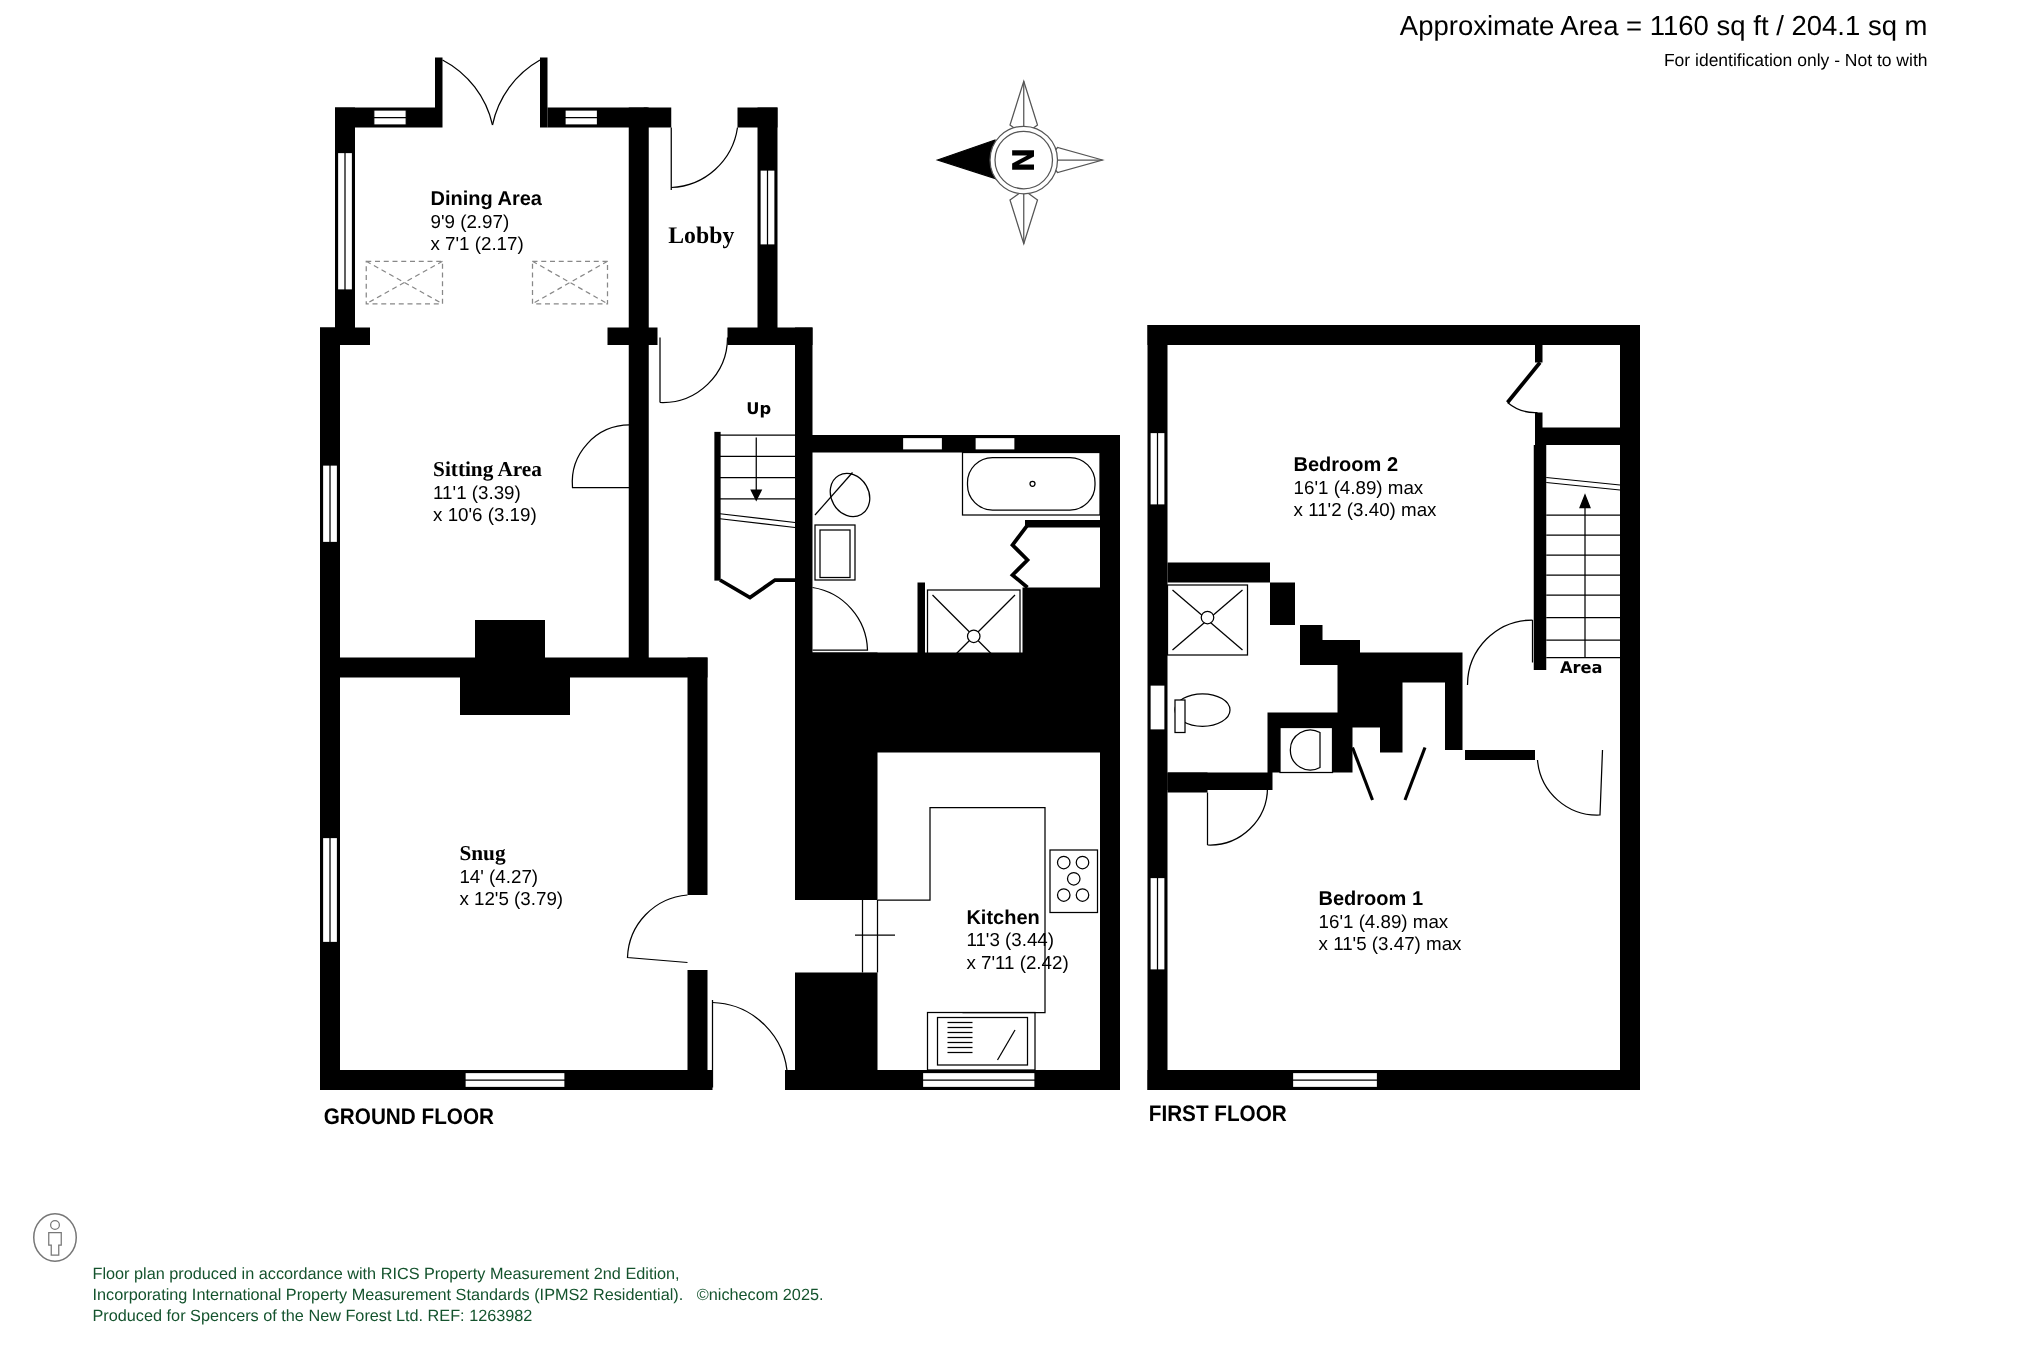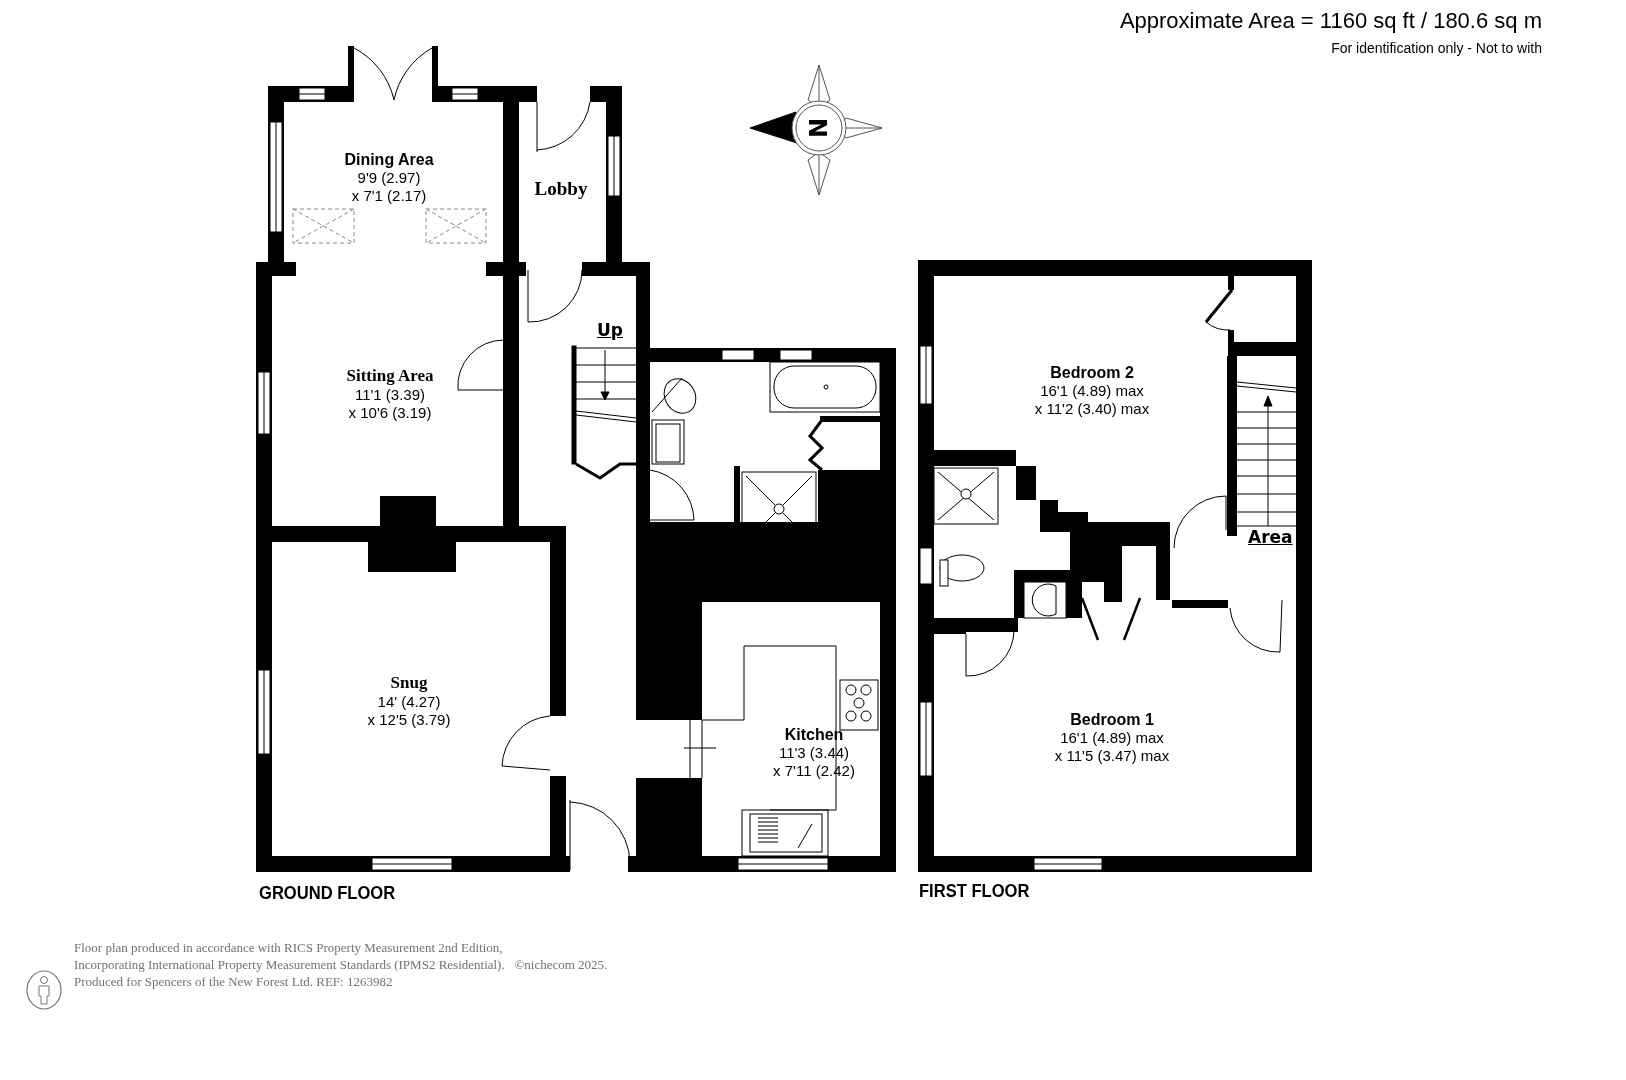--- a/index.html
+++ b/index.html
@@ -1,33 +1,33 @@
 <!DOCTYPE html>
 <html><head>
 <meta charset="utf-8">
 <style>
   html,body{margin:0;padding:0;background:#fff;}
   body{width:1626px;height:1080px;position:relative;overflow:hidden;font-family:"Liberation Sans",sans-serif;color:#000;}
   .abs{position:absolute;}
   .hdr-title{right:84px;top:8px;font-size:22px;white-space:nowrap;}
   .hdr-sub{right:84px;top:40px;font-size:14px;white-space:nowrap;}
   svg.plan{position:absolute;left:0;top:0;}
-  .room-label{position:absolute;text-align:center;transform:translateX(-50%);white-space:nowrap;line-height:1.2;}
+  .room-label{position:absolute;transform:translateX(-50%);white-space:nowrap;line-height:1.2;}
   .room-name{font-weight:bold;font-size:17px;font-family:Liberation Serif, serif;}
   .room-name.sm{font-family:"Liberation Sans",sans-serif;font-size:16px;}
   .room-dim{font-size:15px;}
   .floor-label{position:absolute;font-weight:bold;font-size:18px;font-family:"Liberation Sans",sans-serif;transform:scaleX(0.92);transform-origin:left;}
-  .stair-label{position:absolute;font-weight:bold;font-size:17px;font-family:"DejaVu Sans",sans-serif;text-decoration:underline;}
-  .footer{left:74px;top:939px;font-size:13px;line-height:17px;color:#737373;font-family:Liberation Serif, serif;}
+  .stair-label{position:absolute;font-weight:bold;font-size:13px;font-family:"DejaVu Sans",sans-serif;}
+  .footer{left:74px;top:1010px;font-size:13px;line-height:17px;color:#14532d;}
   .footer-icon{left:24px;top:970px;width:40px;height:40px;}
 </style>
 </head>
 <body>
 
-<div class="abs hdr-title">Approximate Area = 1160 sq ft / 180.6 sq m</div>
+<div class="abs hdr-title">Approximate Area = 1160 sq ft / 204.1 sq m</div>
 <div class="abs hdr-sub">For identification only - Not to with</div>
 
 <svg class="plan" width="1626" height="1080" viewBox="0 0 1626 1080">
 
   <g fill="#000">
 
     <rect x="268" y="86" width="80" height="16"></rect>
     <rect x="348" y="46" width="6" height="56"></rect>
     <rect x="432" y="46" width="6" height="56"></rect>
     <rect x="438" y="86" width="80" height="16"></rect>

